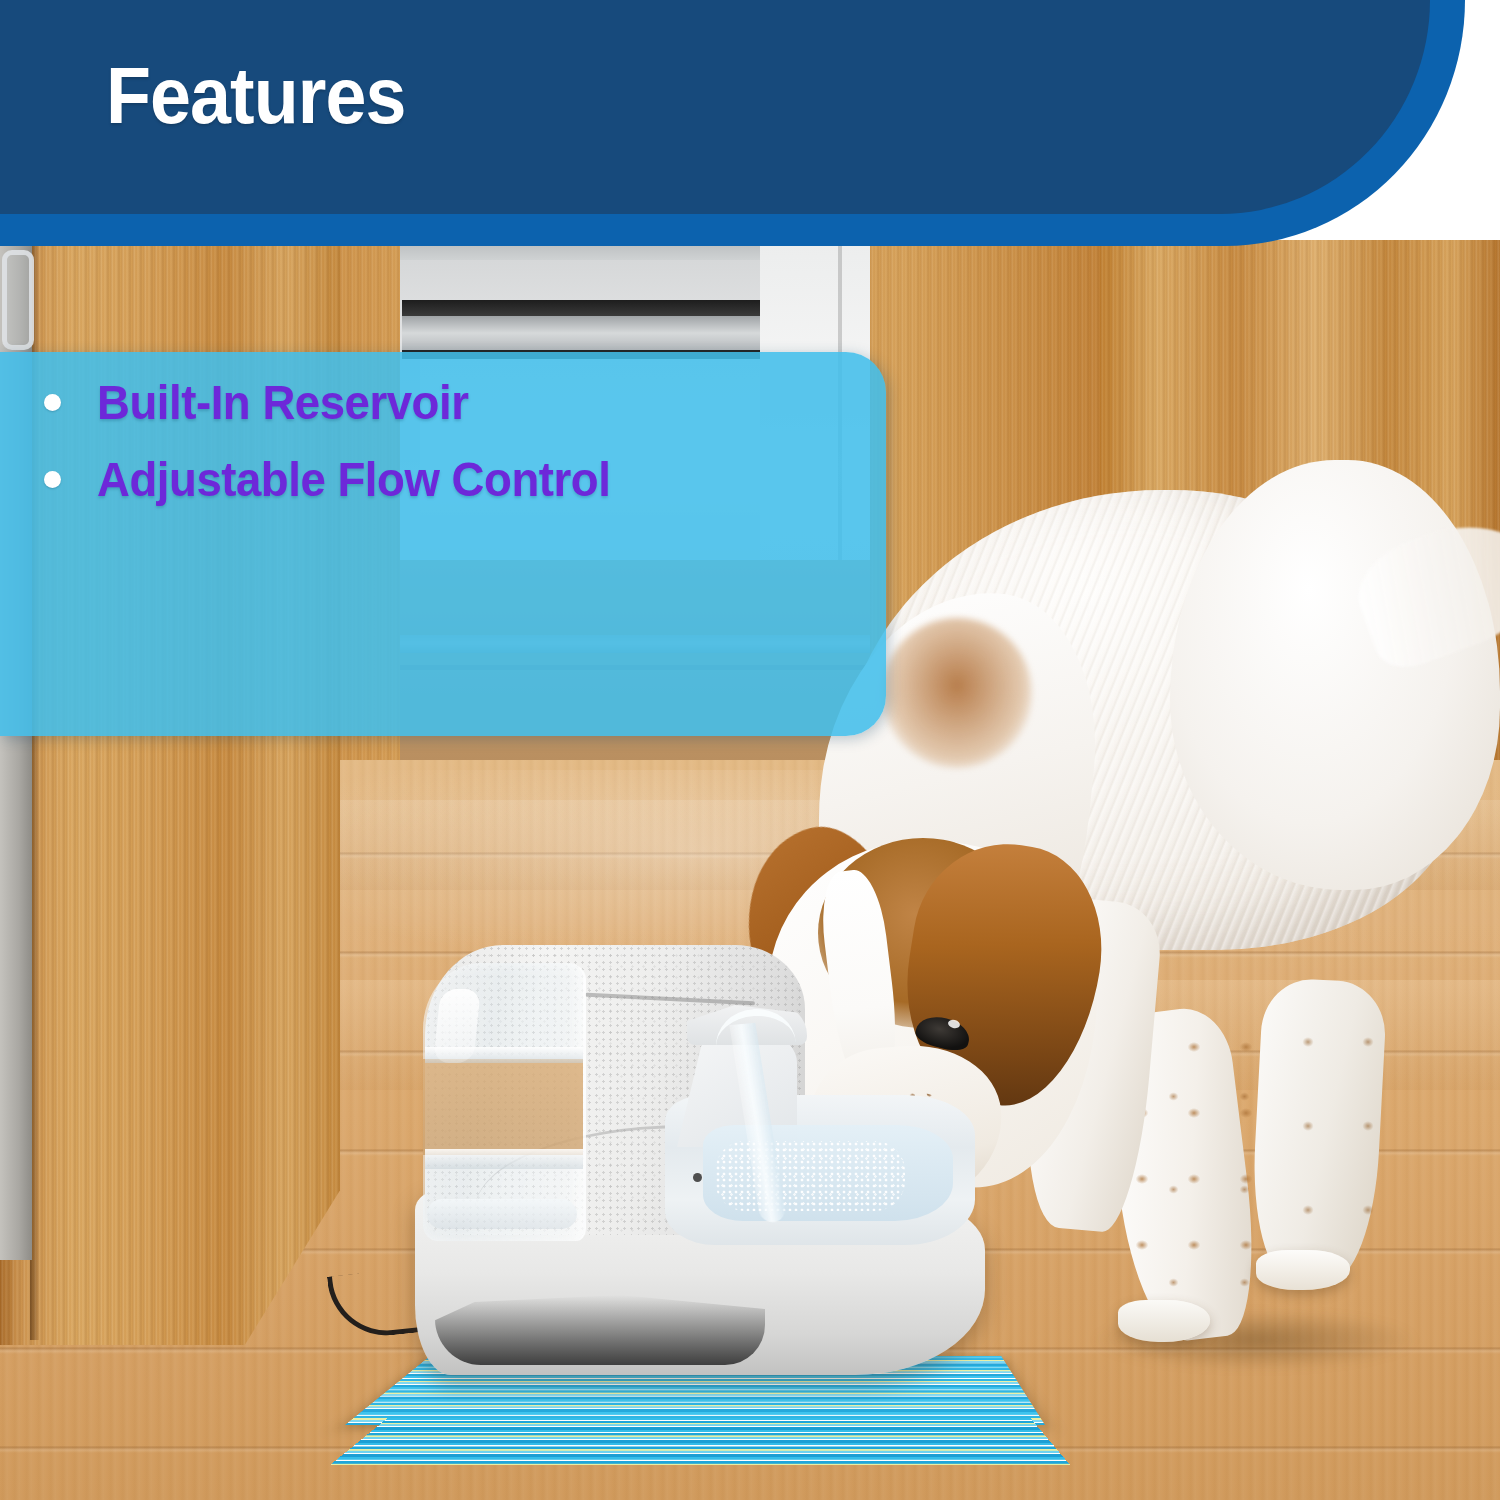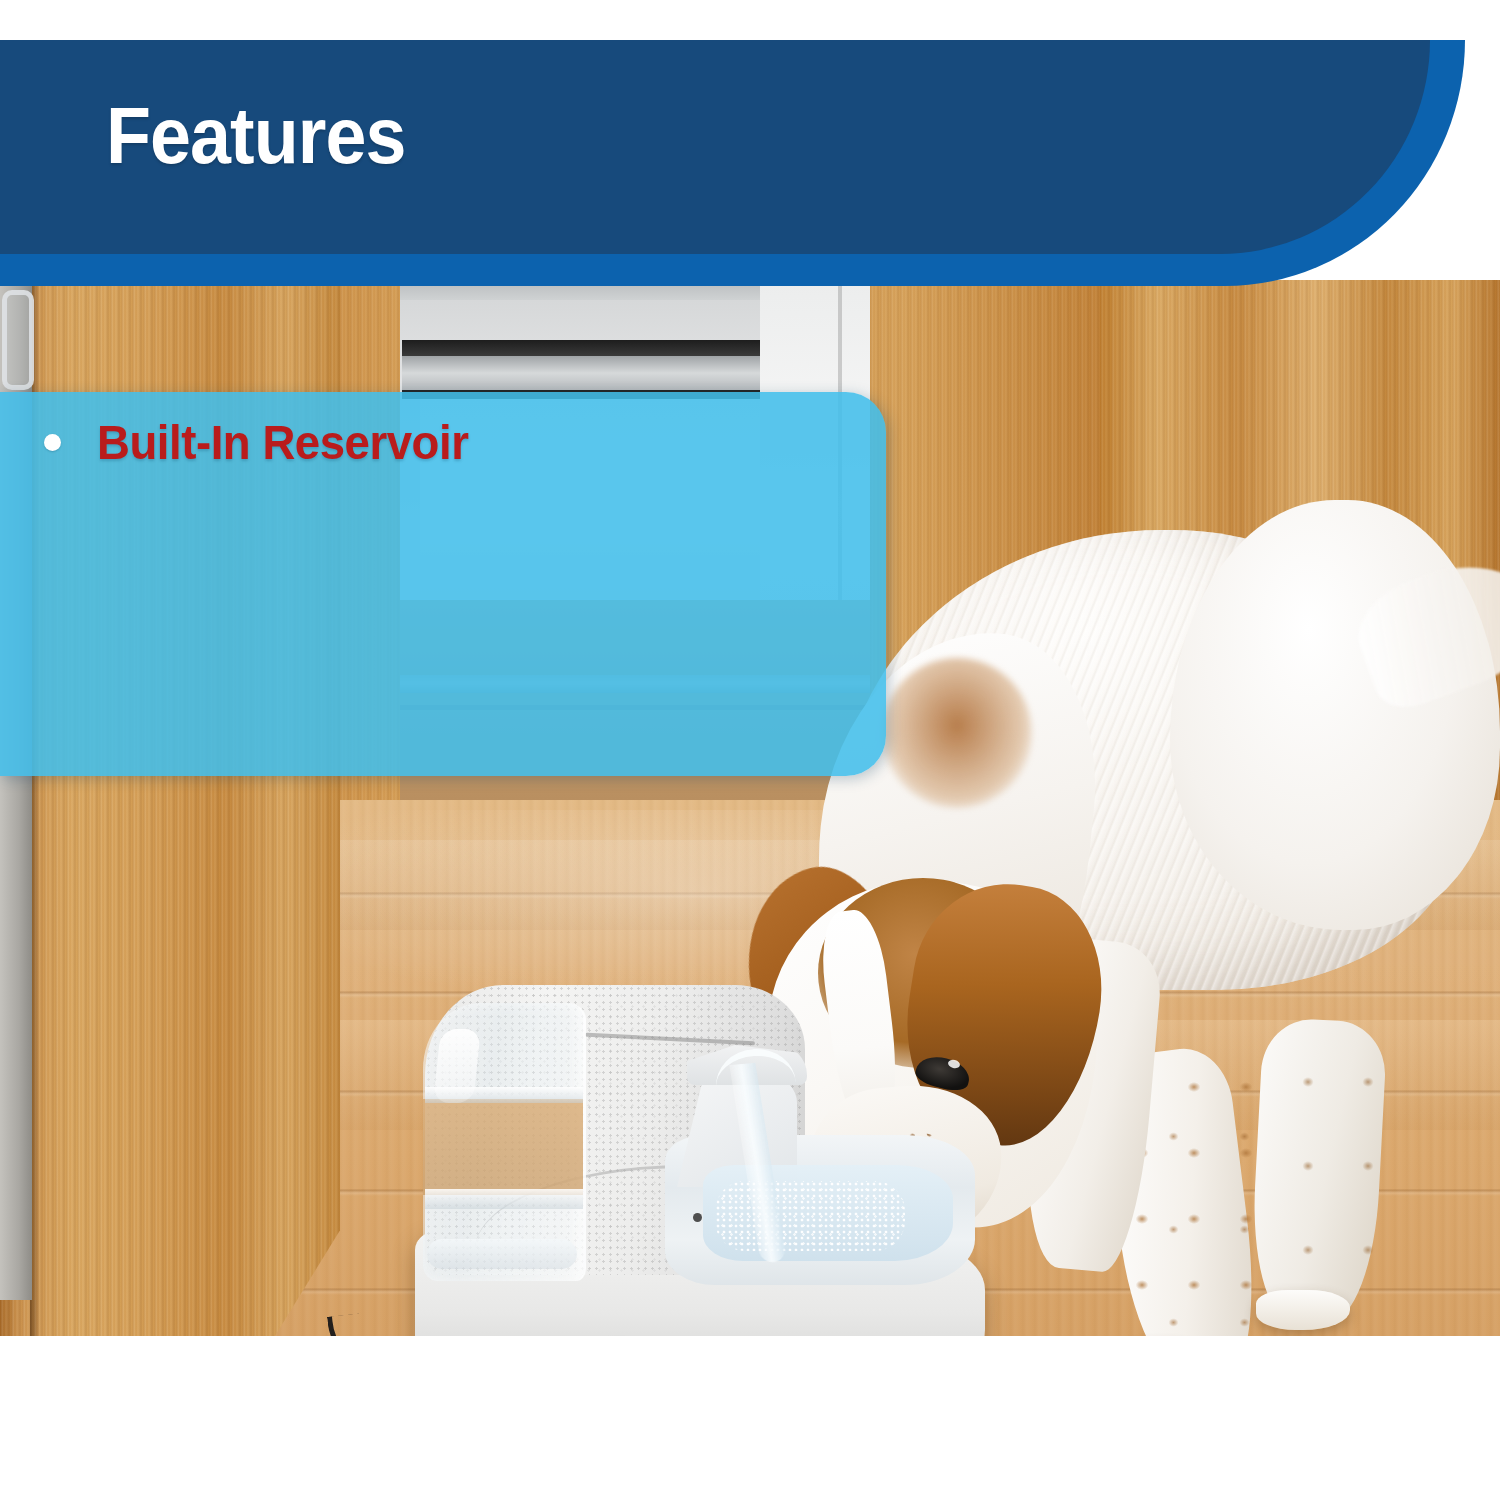--- a/index.html
+++ b/index.html
@@ -1,24 +1,23 @@
 <!DOCTYPE html>
 <html><head>
 <meta charset="utf-8">
 <title>Features</title>
 <style>
   html,body{margin:0;padding:0;background:#ffffff;}
   body{font-family:"Liberation Sans","DejaVu Sans",sans-serif;}
 
   .canvas{
     position:relative;
-    width:1500px;height:1296px;
+    width:1500px;height:1500px;
     overflow:hidden;
     background:#ffffff;
-    margin-top:40px;
   }
 
   
   .photo{
     position:absolute;left:0;top:240px;width:1500px;height:1260px;
     overflow:hidden;
     background:#c98f4e;
   }
 
   
@@ -517,21 +516,21 @@
     border-top-right-radius:40px;
     border-bottom-right-radius:40px;
     box-shadow:3px 3px 14px rgba(20,70,100,.28);
   }
   .features-list{
     list-style:none;
     margin:0;padding:26px 0 0 44px;
   }
   .features-list li{
     display:flex;align-items:center;
-    color:#b91c1c;
+    color:#6d28d9;
     font-size:49px;
     font-weight:700;
     line-height:1;
     margin-bottom:28px;
     letter-spacing:-.5px;
     text-shadow:0 2px 3px rgba(0,60,90,.22);
     font-family:"Liberation Sans","DejaVu Sans",sans-serif;
   }
   .features-list li .bullet{
     width:17px;height:17px;border-radius:50%;
@@ -642,16 +641,20 @@
     <div class="banner-navy"></div>
     <div class="banner-title">Features</div>
   </div>
 
   <div class="features-box">
     <ul class="features-list">
       <li>
         <span class="bullet"></span>
         <span class="label">Built-In Reservoir</span>
       </li>
+      <li>
+        <span class="bullet"></span>
+        <span class="label">Adjustable Flow Control</span>
+      </li>
     </ul>
   </div>
 
 </div>
 
 </body></html>

